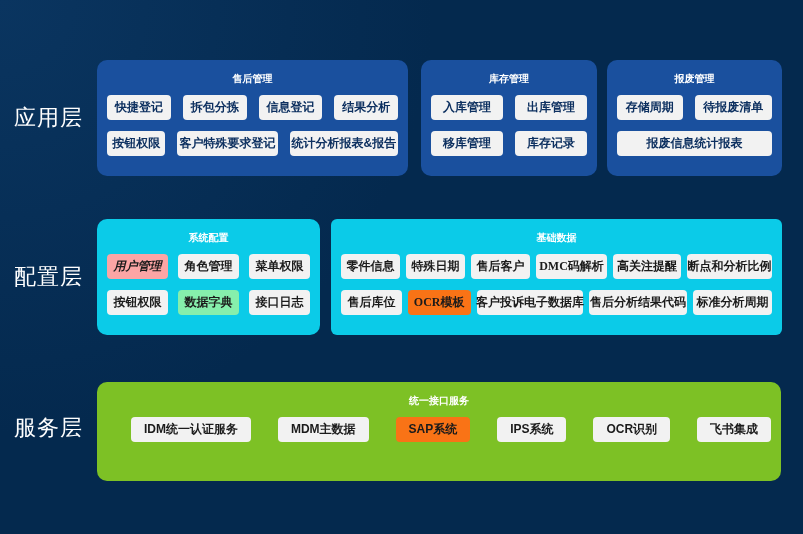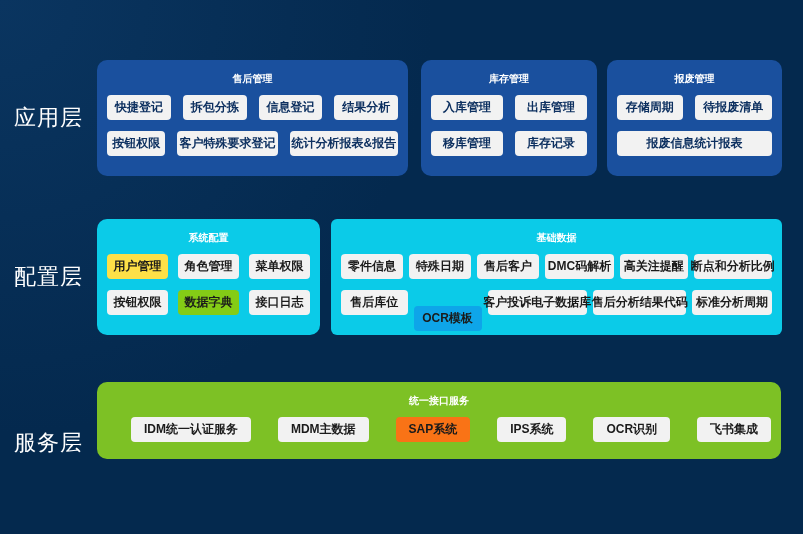--- a/index.html
+++ b/index.html
@@ -14,36 +14,36 @@
     position:absolute;
     left:0;width:97px;
     display:flex;align-items:center;justify-content:center;
     color:#ffffff;
     font-size:22px;
     font-weight:normal;
     letter-spacing:1px;
   }
   #label-0{top:60px;height:116px;}
   #label-1{top:219px;height:116px;}
-  #label-2{top:402px;height:81px;}
+  #label-2{top:387px;height:81px;}
 
   .panel{
     position:absolute;
     border-radius:10px;
     box-sizing:border-box;
     display:flex;
     flex-direction:column;
     padding:9px 10px 12px 10px;
   }
   #p-0-0{left:97px;top:60px;width:311px;height:116px;}
   #p-0-1{left:421px;top:60px;width:176px;height:116px;}
   #p-0-2{left:607px;top:60px;width:175px;height:116px;}
   #p-1-0{left:97px;top:219px;width:223px;height:116px;}
   #p-1-1{left:331px;top:219px;width:451px;height:116px;border-radius:6px;}
-  #p-2-0{left:97px;top:382px;width:684px;height:77px;}
+  #p-2-0{left:97px;top:382px;width:684px;height:99px;}
 
   .panel-title{
     text-align:center;
     color:#ffffff;
     font-size:10px;
     font-weight:bold;
     line-height:20px;
     margin-bottom:6px;
     flex:0 0 auto;
   }
@@ -69,21 +69,21 @@
     align-items:center;
     justify-content:center;
     font-size:12px;
     font-weight:bold;
     white-space:nowrap;
     padding:0 8px;
     box-sizing:border-box;
   }
   #p-1-0 .row{gap:10px;}
   #p-1-1 .row{gap:6px;}
-  #p-1-1 .btn{padding:0 20px;}
+  #p-1-1 .btn{padding:0 12px;font-family:Liberation Serif, serif;}
   #p-2-0 .row{gap:27px;margin-left:24px;}
 </style>
 </head>
 <body>
 
 <div class="stage">
   <div id="layers-root">
       <div class="layer-label" id="label-0">应用层</div>
       <div class="panel" id="p-0-0" style="background: rgb(26, 80, 158);">
         <div class="panel-title" style="color: rgb(255, 255, 255);">售后管理</div>
@@ -124,45 +124,45 @@
           <div class="row">
             <span class="btn" style="background: rgb(242, 242, 242); color: rgb(13, 48, 96);">报废信息统计报表</span>
           </div>
         </div>
       </div>
       <div class="layer-label" id="label-1">配置层</div>
       <div class="panel" id="p-1-0" style="background: rgb(11, 203, 232);">
         <div class="panel-title" style="color: rgb(255, 255, 255);">系统配置</div>
         <div class="rows">
           <div class="row">
-            <span class="btn" style="background: #fde047; color: rgb(27, 27, 27);">用户管理</span>
+            <span class="btn" style="background: #fca5a5; color: rgb(27, 27, 27); font-style: italic;">用户管理</span>
             <span class="btn" style="background: rgb(242, 242, 242); color: rgb(27, 27, 27);">角色管理</span>
             <span class="btn" style="background: rgb(242, 242, 242); color: rgb(27, 27, 27);">菜单权限</span>
           </div>
           <div class="row">
             <span class="btn" style="background: rgb(242, 242, 242); color: rgb(27, 27, 27);">按钮权限</span>
-            <span class="btn" style="background: #84cc16; color: rgb(27, 27, 27);">数据字典</span>
+            <span class="btn" style="background: #86efac; color: rgb(27, 27, 27);">数据字典</span>
             <span class="btn" style="background: rgb(242, 242, 242); color: rgb(27, 27, 27);">接口日志</span>
           </div>
         </div>
       </div>
       <div class="panel" id="p-1-1" style="background: rgb(11, 203, 232);">
         <div class="panel-title" style="color: rgb(255, 255, 255);">基础数据</div>
         <div class="rows">
           <div class="row">
             <span class="btn" style="background: rgb(242, 242, 242); color: rgb(27, 27, 27);">零件信息</span>
             <span class="btn" style="background: rgb(242, 242, 242); color: rgb(27, 27, 27);">特殊日期</span>
             <span class="btn" style="background: rgb(242, 242, 242); color: rgb(27, 27, 27);">售后客户</span>
             <span class="btn" style="background: rgb(242, 242, 242); color: rgb(27, 27, 27);">DMC码解析</span>
             <span class="btn" style="background: rgb(242, 242, 242); color: rgb(27, 27, 27);">高关注提醒</span>
             <span class="btn" style="background: rgb(242, 242, 242); color: rgb(27, 27, 27);">断点和分析比例</span>
           </div>
           <div class="row">
             <span class="btn" style="background: rgb(242, 242, 242); color: rgb(27, 27, 27);">售后库位</span>
-            <span class="btn" style="background: #0ea5e9; color: rgb(27, 27, 27); margin-top: 16px;">OCR模板</span>
+            <span class="btn" style="background: #f97316; color: rgb(27, 27, 27);">OCR模板</span>
             <span class="btn" style="background: rgb(242, 242, 242); color: rgb(27, 27, 27);">客户投诉电子数据库</span>
             <span class="btn" style="background: rgb(242, 242, 242); color: rgb(27, 27, 27);">售后分析结果代码</span>
             <span class="btn" style="background: rgb(242, 242, 242); color: rgb(27, 27, 27);">标准分析周期</span>
           </div>
         </div>
       </div>
       <div class="layer-label" id="label-2">服务层</div>
       <div class="panel" id="p-2-0" style="background: rgb(125, 193, 37);">
         <div class="panel-title" style="color: rgb(255, 255, 255);">统一接口服务</div>
         <div class="rows">

